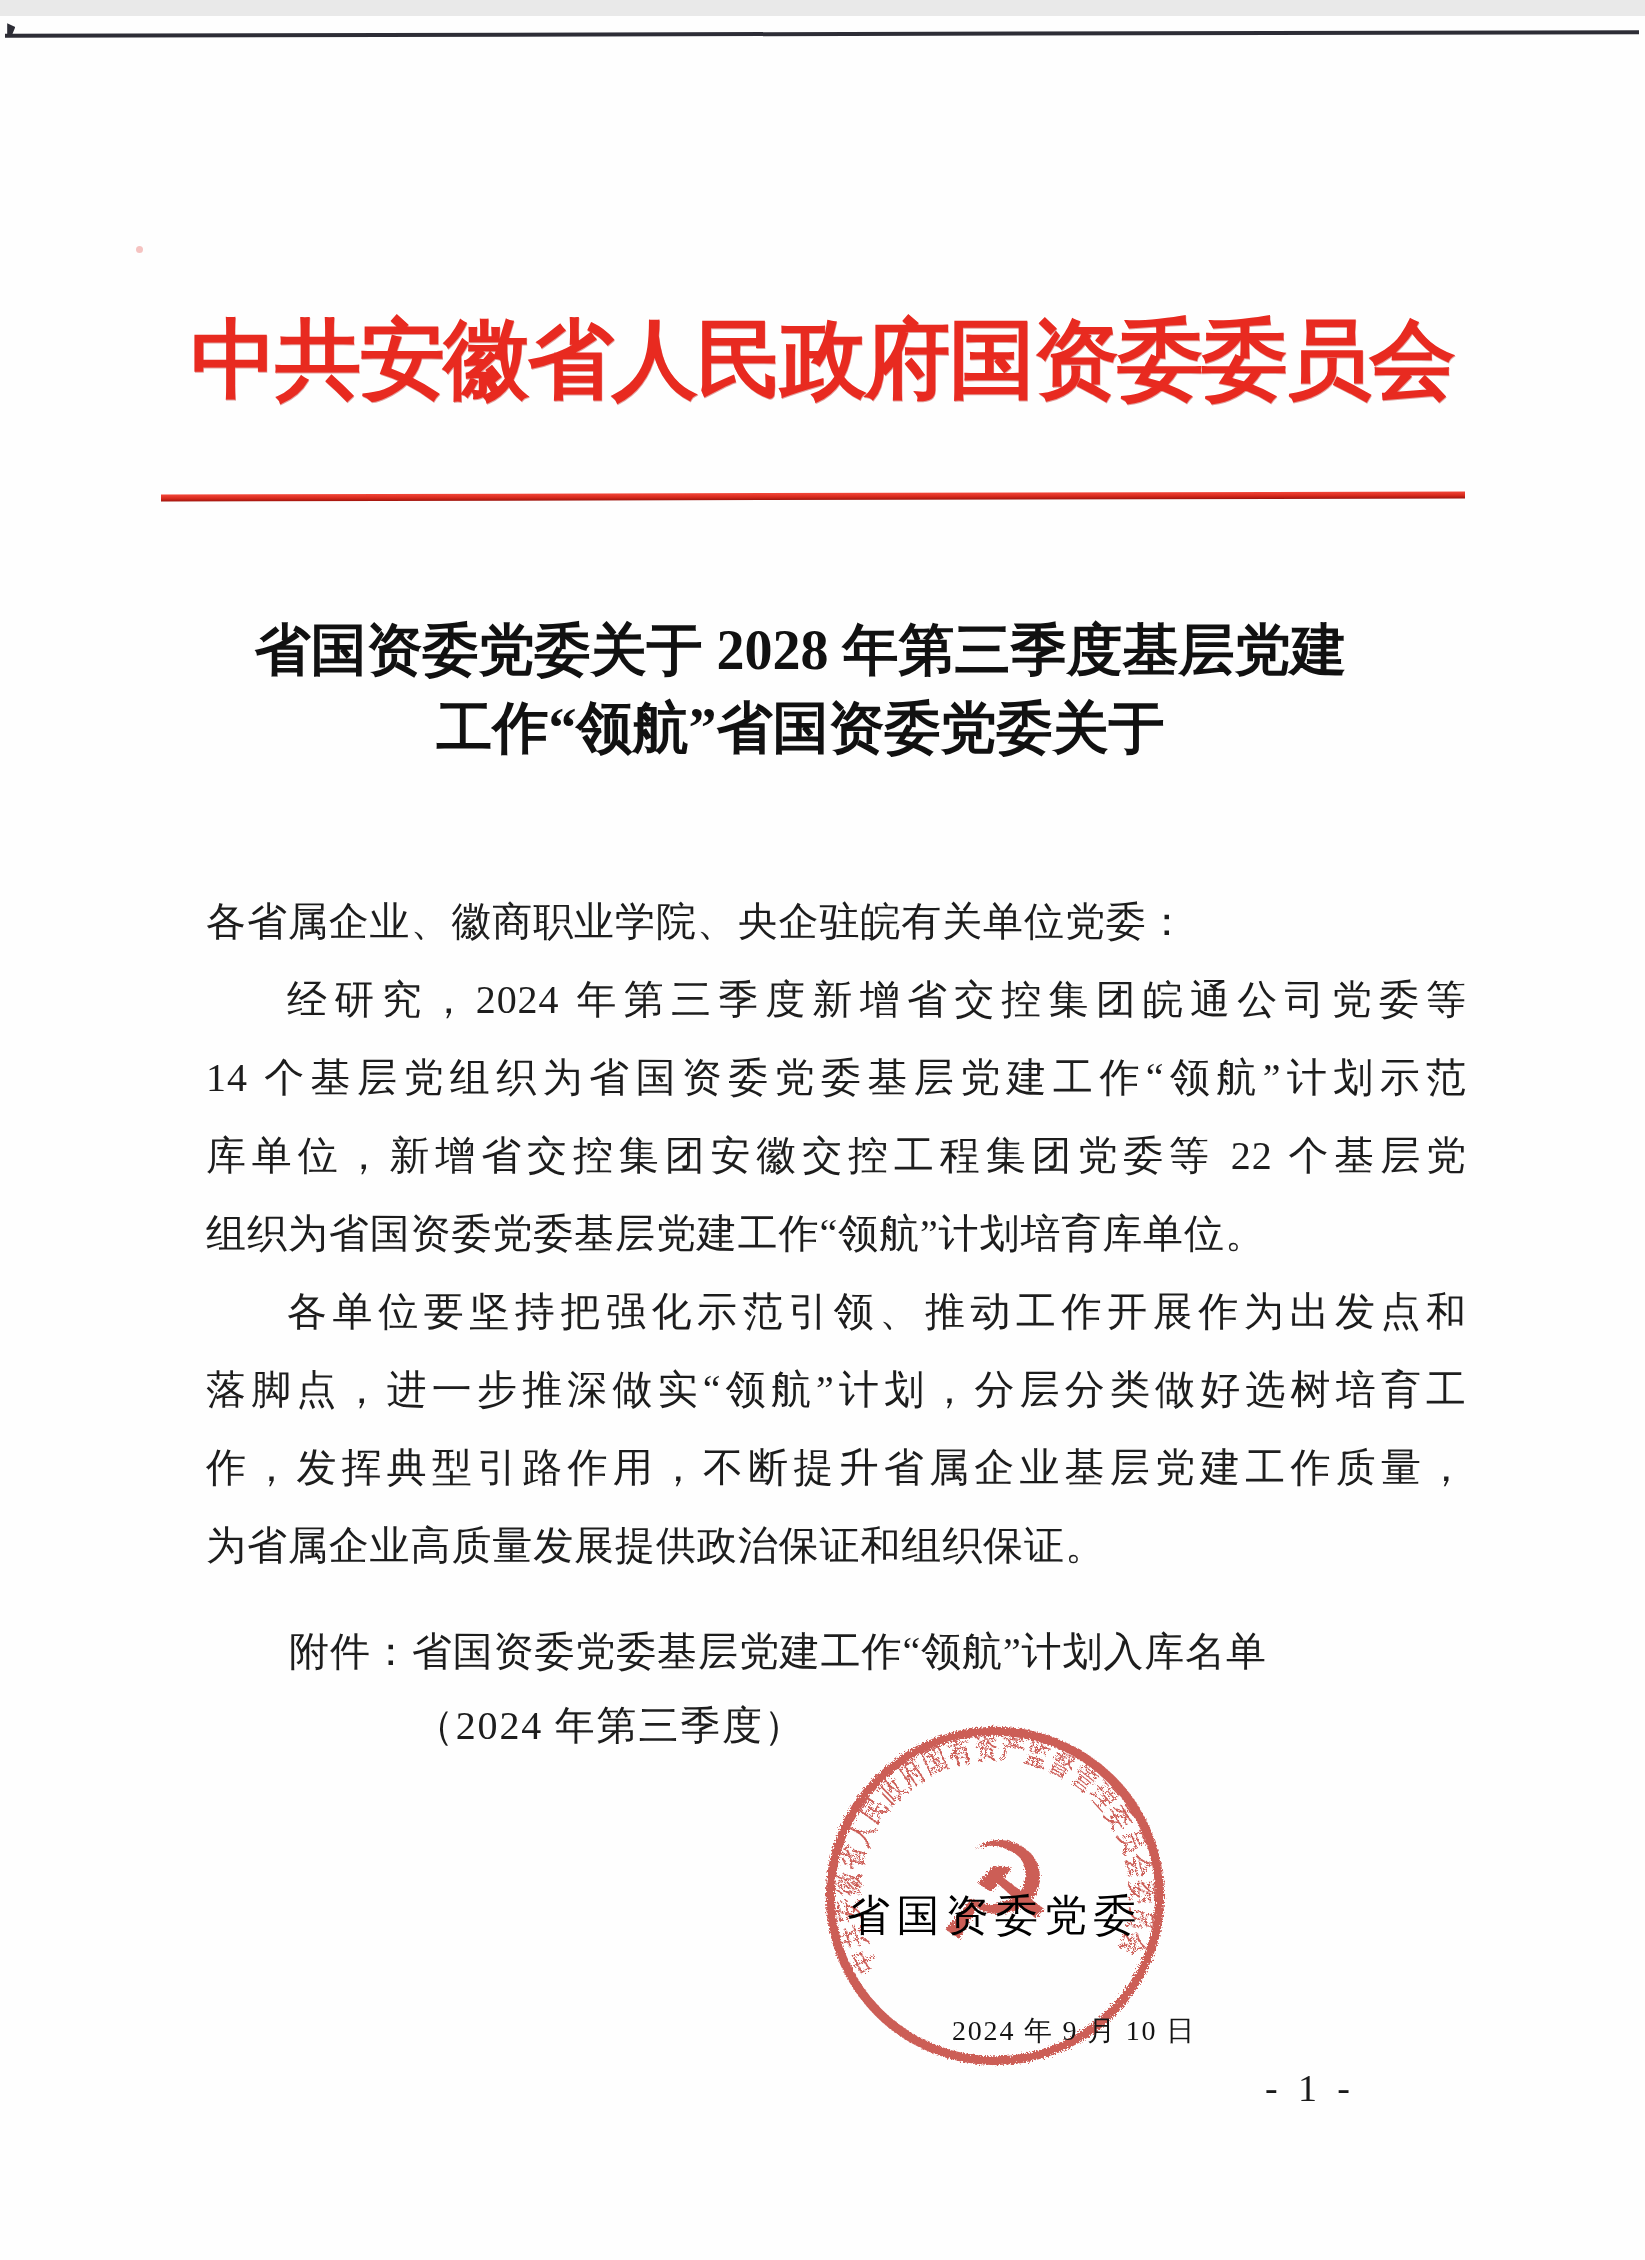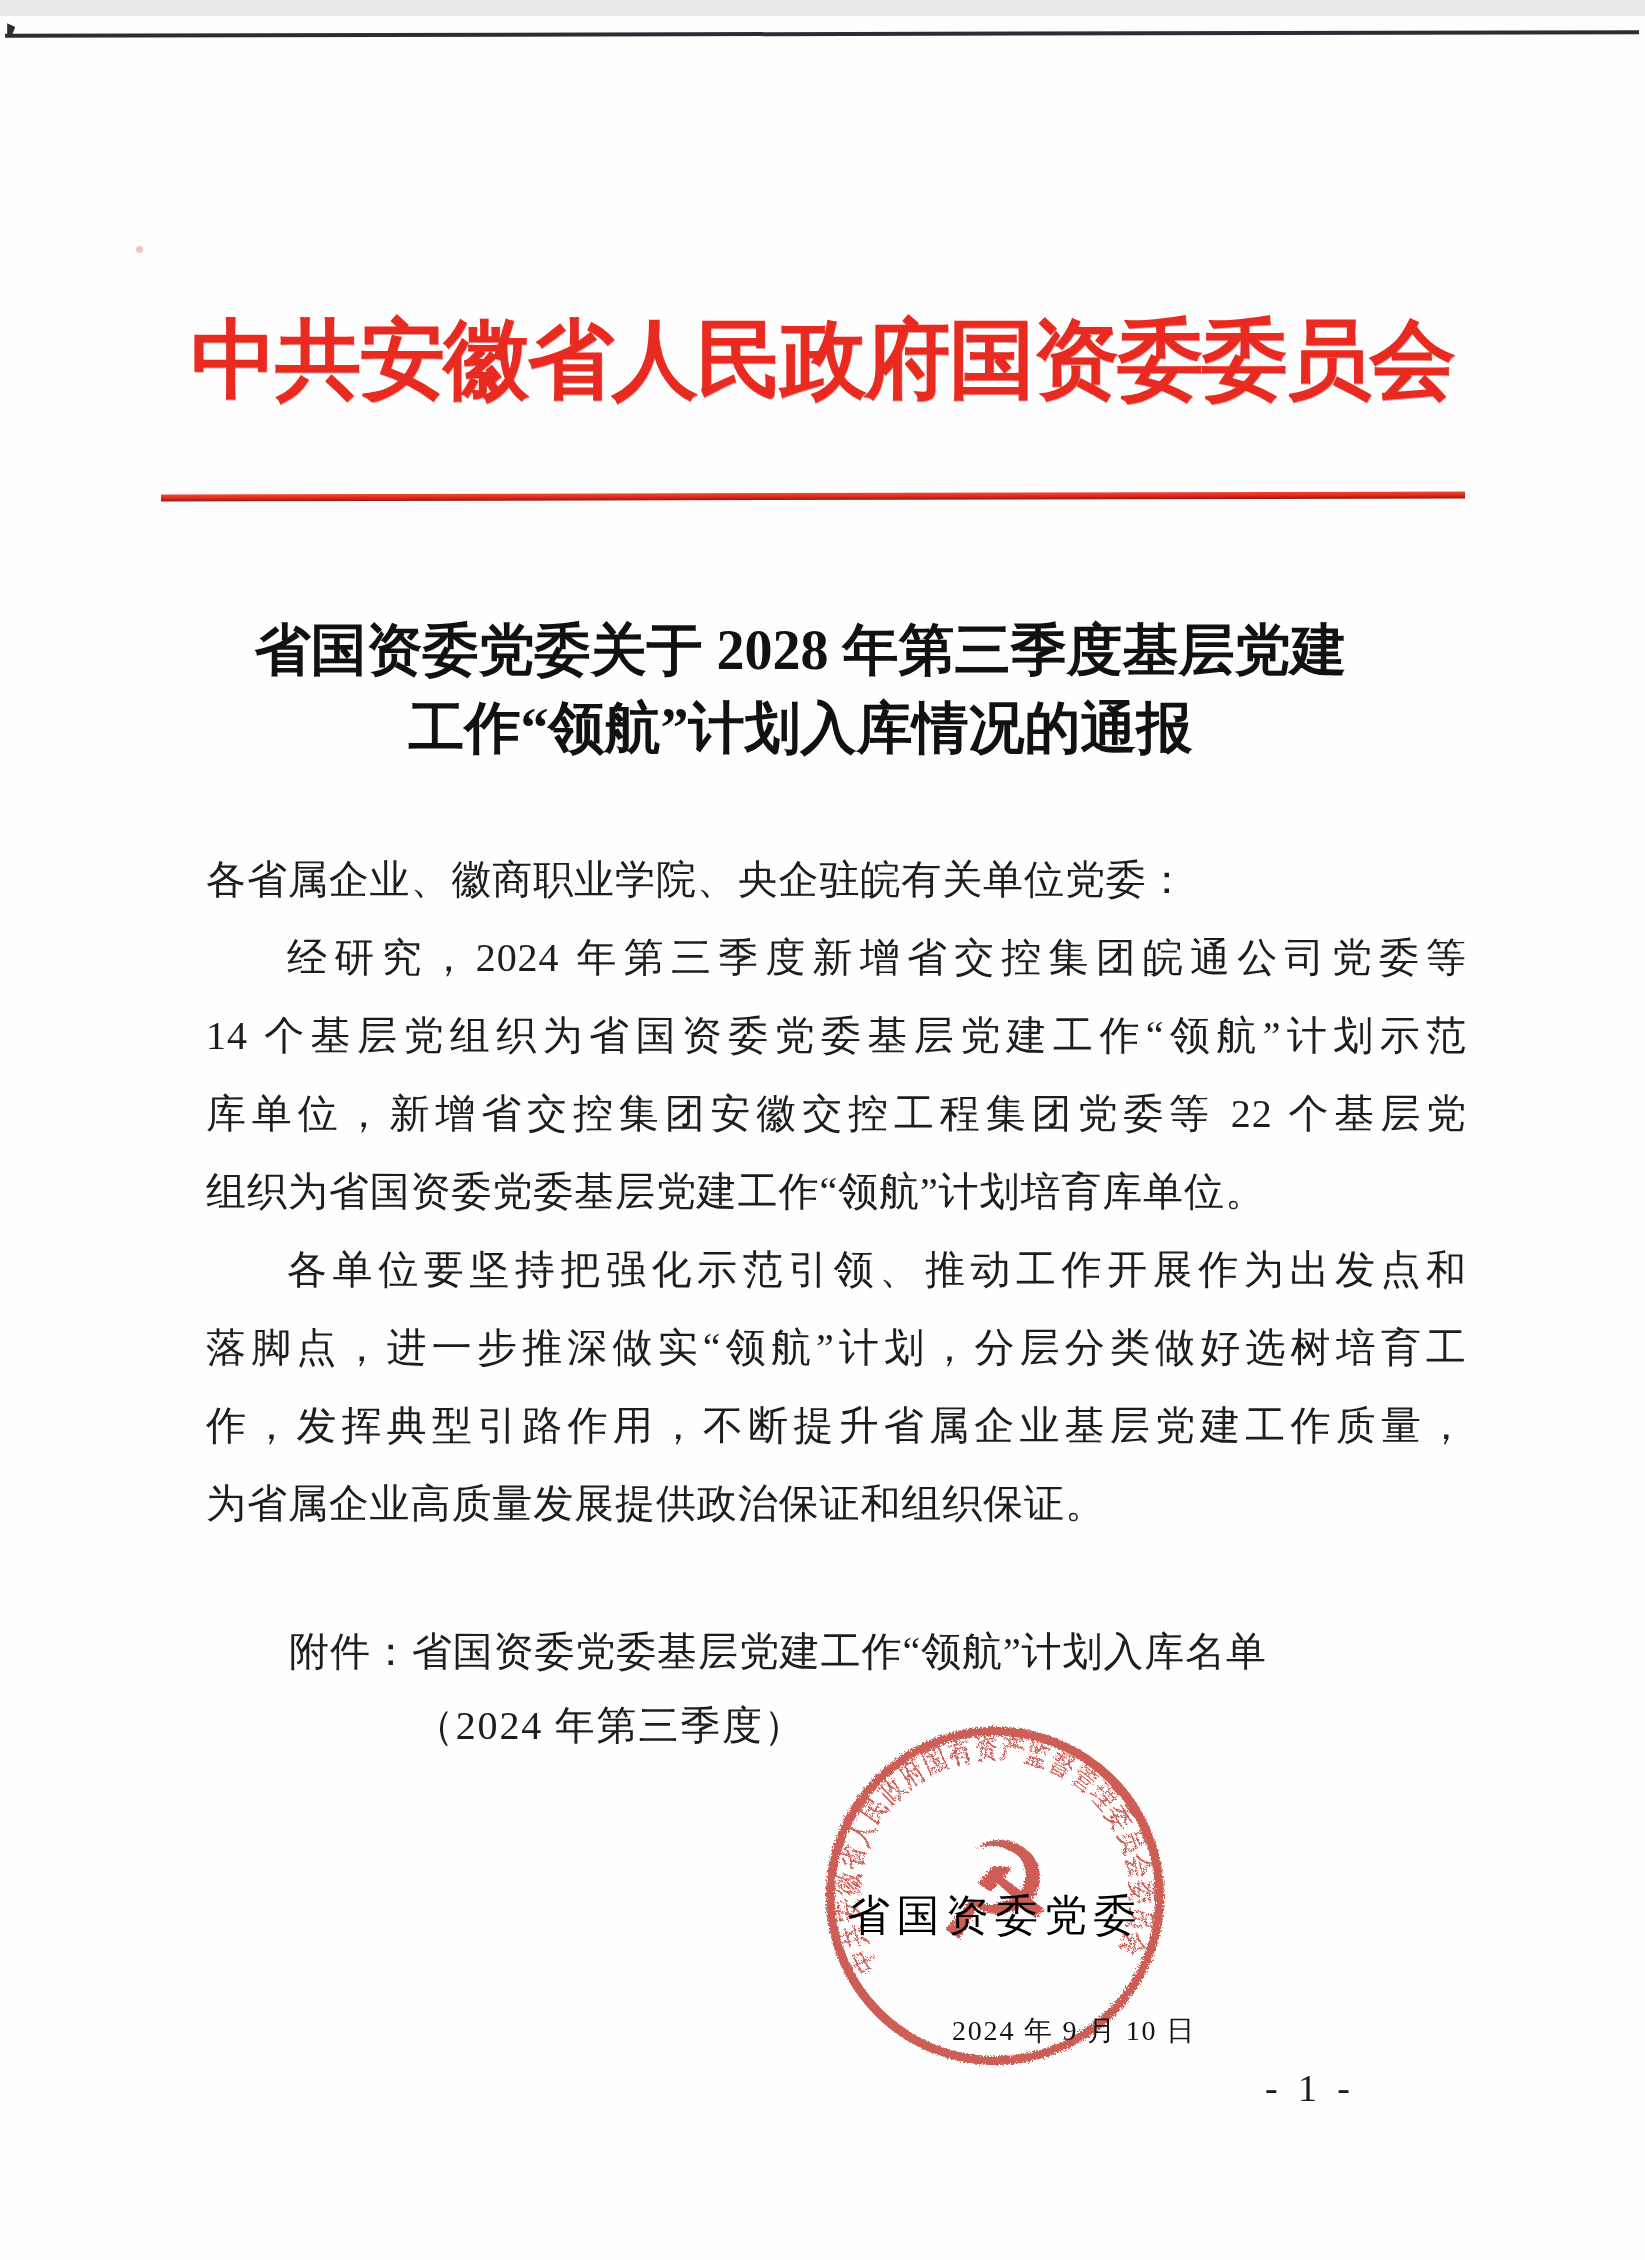--- a/index.html
+++ b/index.html
@@ -39,21 +39,21 @@
     background:linear-gradient(180deg,#f3473a 0%,#d92a1d 55%,#9e140d 100%);
     transform:rotate(-0.14deg);
   }
   
   .doc-title{
     position:absolute;left:149px;top:595px;width:1303px;
     text-align:center;font-weight:bold;font-size:56px;line-height:78px;
     color:#111;
   }
   
-  .body-block{position:absolute;left:206px;top:825px;width:1261px;}
+  .body-block{position:absolute;left:206px;top:867px;width:1261px;}
   .line{
     font-size:40px;height:78px;line-height:78px;white-space:nowrap;
     letter-spacing:0.9px;
   }
   .line.j{
     white-space:normal;
     text-align:justify;
     text-align-last:justify;
   }
   .indent{padding-left:81px;}
@@ -87,21 +87,21 @@
 
   <div class="scan-topline"></div>
   <div class="scan-hook"></div>
   <div class="scan-speck"></div>
 
   <div class="letterhead">中共安徽省人民政府国资委委员会</div>
   <div class="red-rule"></div>
 
   <div class="doc-title">
     <div>省国资委党委关于 2028 年第三季度基层党建</div>
-    <div>工作“领航”计划入库情况的通报</div>
+    <div>工作“领航”省国资委党委关于</div>
   </div>
 
   <div class="body-block">
     <div class="line">各省属企业、徽商职业学院、央企驻皖有关单位党委：</div>
     <div class="line j indent">经研究，2024 年第三季度新增省交控集团皖通公司党委等</div>
     <div class="line j">14 个基层党组织为省国资委党委基层党建工作“领航”计划示范</div>
     <div class="line j">库单位，新增省交控集团安徽交控工程集团党委等 22 个基层党</div>
     <div class="line">组织为省国资委党委基层党建工作“领航”计划培育库单位。</div>
     <div class="line j indent">各单位要坚持把强化示范引领、推动工作开展作为出发点和</div>
     <div class="line j">落脚点，进一步推深做实“领航”计划，分层分类做好选树培育工</div>

